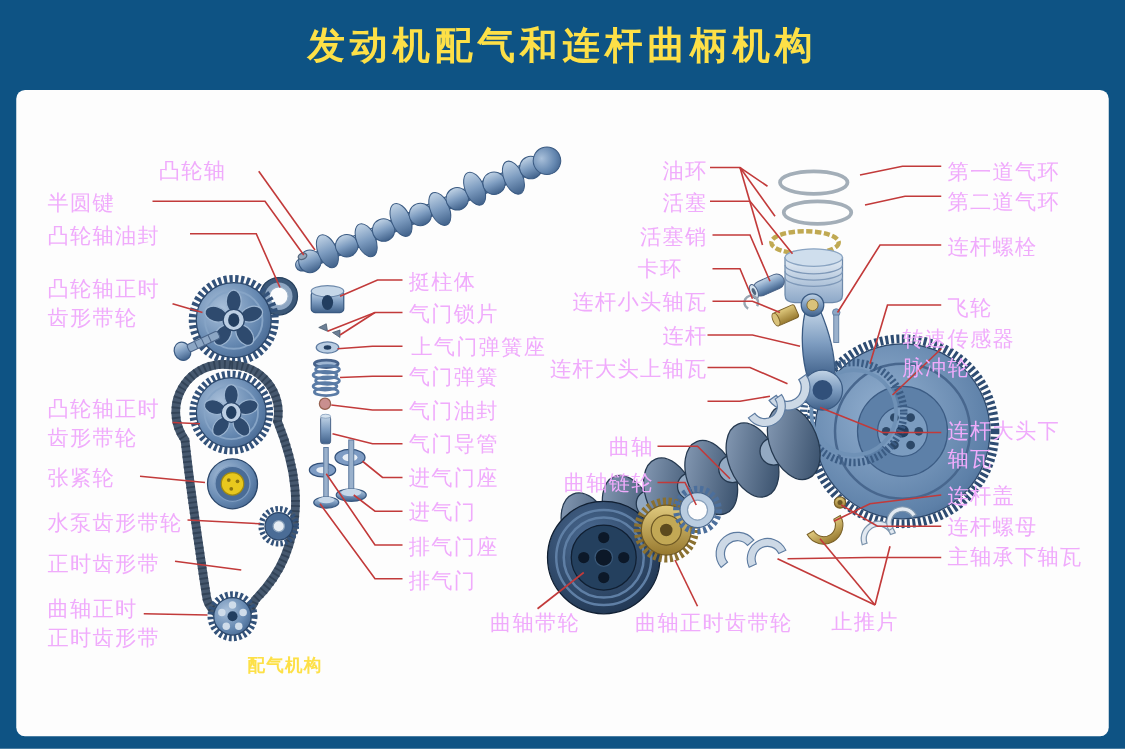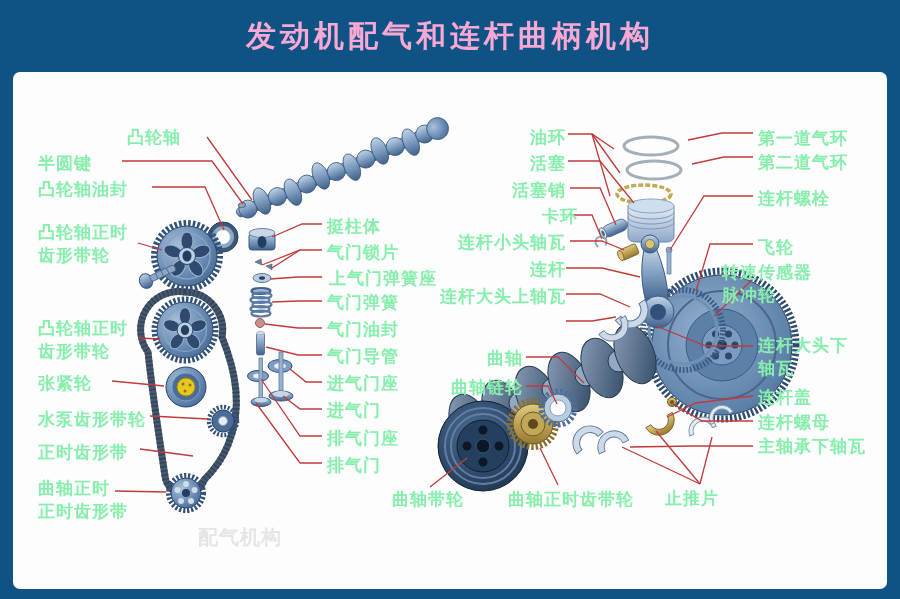--- a/index.html
+++ b/index.html
@@ -4,35 +4,35 @@
 <style>
   html,body{margin:0;padding:0;}
   body{
     width:900px;height:599px;position:relative;overflow:hidden;
     background:#0e5384;
     font-family:"DejaVu Sans","Liberation Sans",sans-serif;
   }
   .title-bar{
     position:absolute;left:0;top:0;width:900px;height:72px;
     display:flex;align-items:center;justify-content:center;
-    color:#f9a8d4;font-size:30px;font-weight:bold;letter-spacing:4px;
+    color:#fde047;font-size:30px;font-weight:bold;letter-spacing:4px;
   }
   .panel{
     position:absolute;left:13px;top:72px;width:874px;height:517px;
     background:#fdfdfd;border-radius:7px;
   }
   svg.art{position:absolute;left:0;top:0;width:900px;height:599px;}
   .labels{position:absolute;left:0;top:0;width:900px;height:599px;pointer-events:none;}
   .lbl{
-    position:absolute;color:#86efac;font-size:17px;font-weight:bold;
+    position:absolute;color:#f0abfc;font-size:17px;font-weight:normal;
     line-height:23px;letter-spacing:1px;white-space:pre-line;
   }
   .lbl.r{text-align:left;}
   .caption{
-    position:absolute;color:#e5e5e5;font-size:20px;font-weight:bold;letter-spacing:1px;
+    position:absolute;color:#fde047;font-size:14px;font-weight:bold;letter-spacing:1px;
   }
 </style>
 </head>
 <body>
 
 <div class="title-bar">发动机配气和连杆曲柄机构</div>
 <div class="panel"></div>
 
 <svg class="art" viewBox="0 0 900 599">
   <defs>
@@ -394,21 +394,21 @@
   <div class="lbl" style="left:327px;top:318px">气门油封</div>
   <div class="lbl" style="left:327px;top:345px">气门导管</div>
   <div class="lbl" style="left:327px;top:372px">进气门座</div>
   <div class="lbl" style="left:327px;top:399px">进气门</div>
   <div class="lbl" style="left:327px;top:427px">排气门座</div>
   <div class="lbl" style="left:327px;top:454px">排气门</div>
 
   <div class="lbl r" style="right:334px;top:126px">油环</div>
   <div class="lbl r" style="right:334px;top:152px">活塞</div>
   <div class="lbl r" style="right:334px;top:179px">活塞销</div>
-  <div class="lbl r" style="right:322px;top:205px">卡环</div>
+  <div class="lbl r" style="right:354px;top:205px">卡环</div>
   <div class="lbl r" style="right:334px;top:231px">连杆小头轴瓦</div>
   <div class="lbl r" style="right:334px;top:258px">连杆</div>
   <div class="lbl r" style="right:334px;top:285px">连杆大头上轴瓦</div>
   <div class="lbl r" style="right:377px;top:347px">曲轴</div>
   <div class="lbl r" style="right:377px;top:376px">曲轴链轮</div>
 
   <div class="lbl" style="left:392px;top:488px">曲轴带轮</div>
   <div class="lbl" style="left:508px;top:488px">曲轴正时齿带轮</div>
   <div class="lbl" style="left:665px;top:487px">止推片</div>
 

